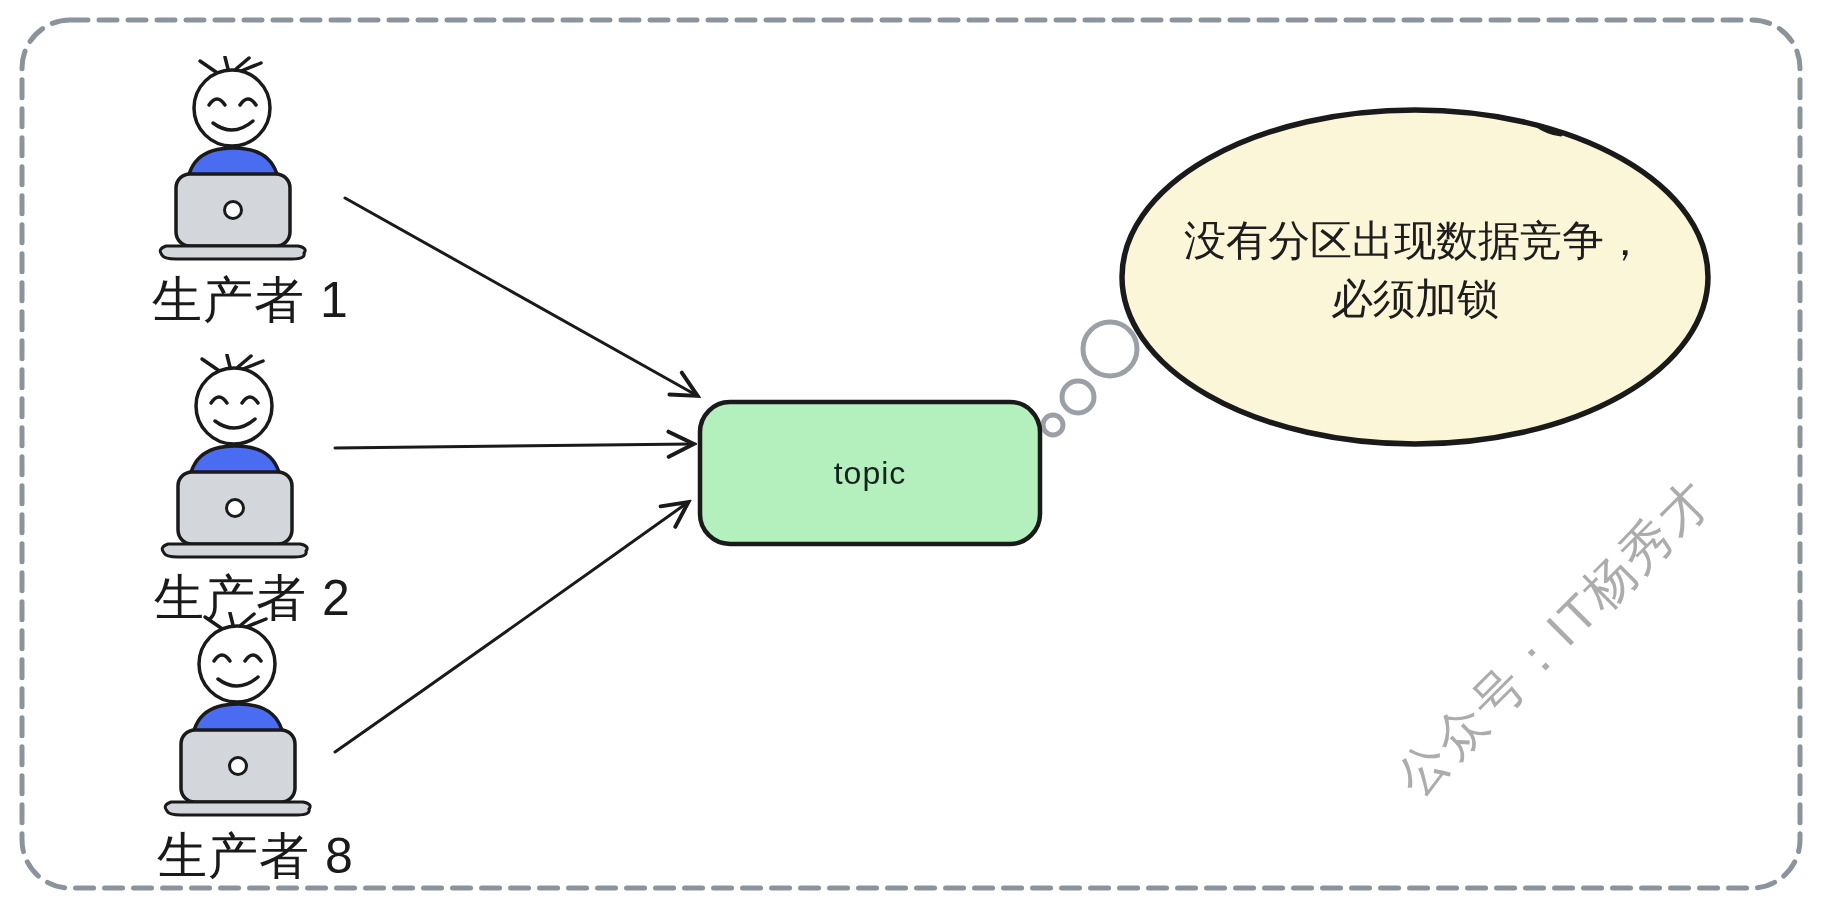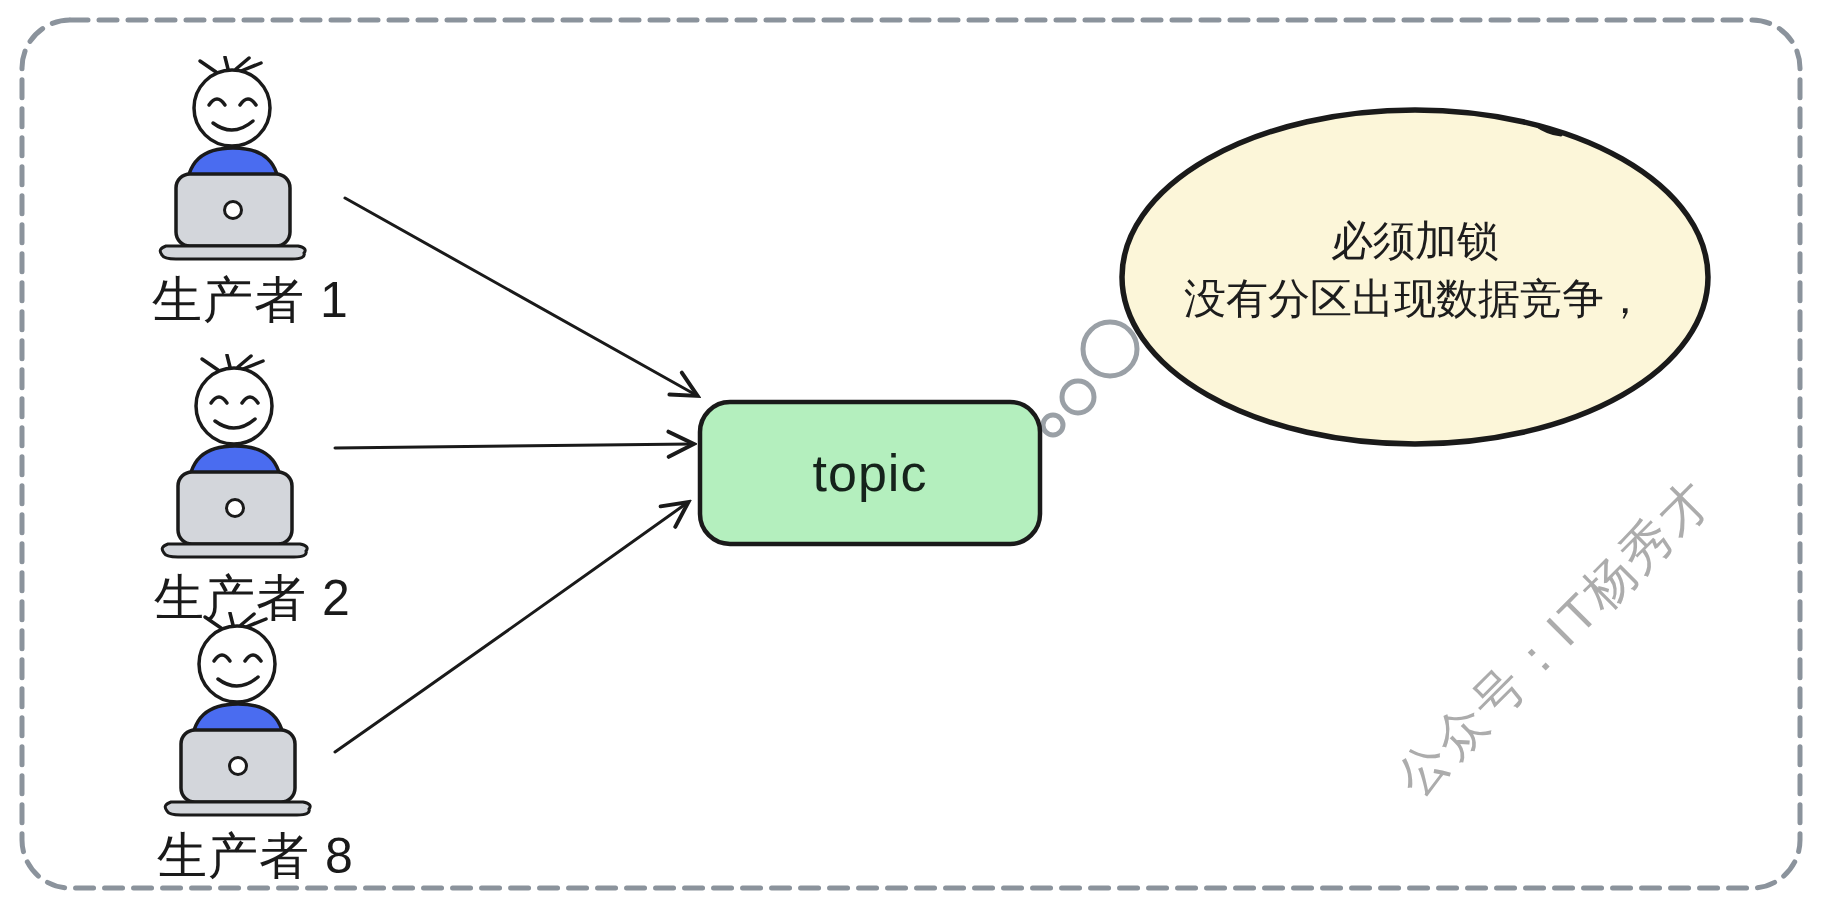--- a/index.html
+++ b/index.html
@@ -33,21 +33,21 @@
   .person-svg .head{fill:#ffffff;stroke:var(--ink);stroke-width:3.5;}
   .person-svg .shirt{fill:var(--shirt-blue);stroke:var(--ink);stroke-width:3.5;}
   .person-svg .laptop{fill:var(--laptop-gray);stroke:var(--ink);stroke-width:3.5;}
   .person-svg .dot{fill:#ffffff;stroke:var(--ink);stroke-width:3;}
   .person-svg .base{fill:var(--laptop-gray);stroke:var(--ink);stroke-width:3;}
   .producer-label{margin-top:6px;font-size:50px;color:var(--ink);
     letter-spacing:1px;white-space:nowrap;}
 
   .topic-label{position:absolute;left:700px;top:402px;width:340px;height:142px;
     display:flex;align-items:center;justify-content:center;
-    font-size:52px;color:#15231b;letter-spacing:1px;}
+    font-size:32px;color:#15231b;letter-spacing:1px;}
 
   .bubble-text{position:absolute;left:1122px;top:212px;width:586px;
     text-align:center;font-size:42px;line-height:58px;color:#1d1d1d;
     font-weight:500;}
 
   .watermark{position:absolute;left:1555px;top:638px;
     transform:translate(-50%,-50%) rotate(-45deg);
     font-size:50px;color:var(--watermark-gray);letter-spacing:3px;
     white-space:nowrap;}
 </style>
@@ -129,19 +129,19 @@
       <rect class="laptop" x="24" y="118" width="114" height="72" rx="14"></rect>
       <circle class="dot" cx="81" cy="154" r="8.5"></circle>
       <path class="base" d="M14,190 Q5,193 10,199 Q12,203 24,203 L140,203 Q154,203 152,197 Q156,192 146,190 Z"></path>
     </svg>
     <div class="producer-label">生产者 8</div>
   </div>
 
   <div class="topic-label">topic</div>
 
   <div class="bubble-text">
+    <div>没有分区出现数据竞争，</div>
     <div>必须加锁</div>
-    <div>没有分区出现数据竞争，</div>
   </div>
 
   <div class="watermark">公众号：IT杨秀才</div>
 
 </div>
 
 </body></html>

